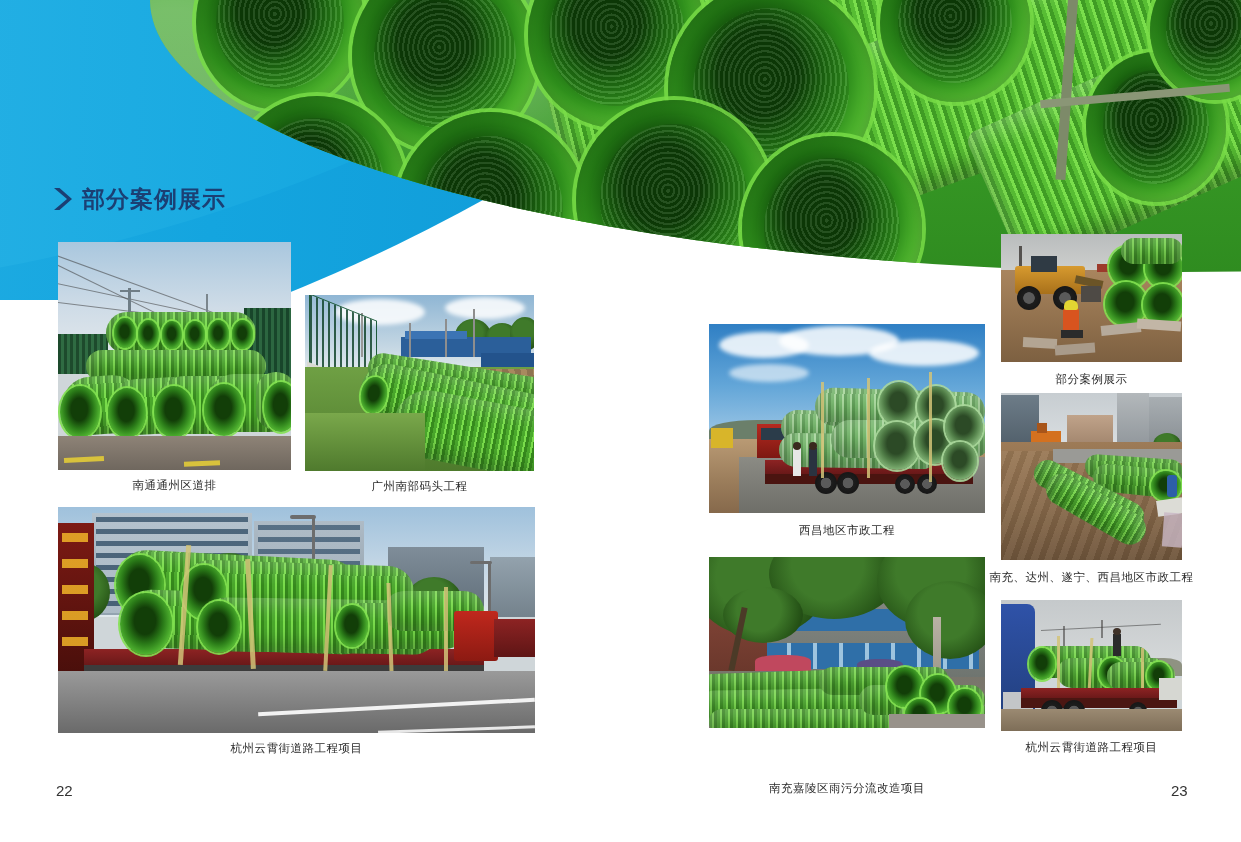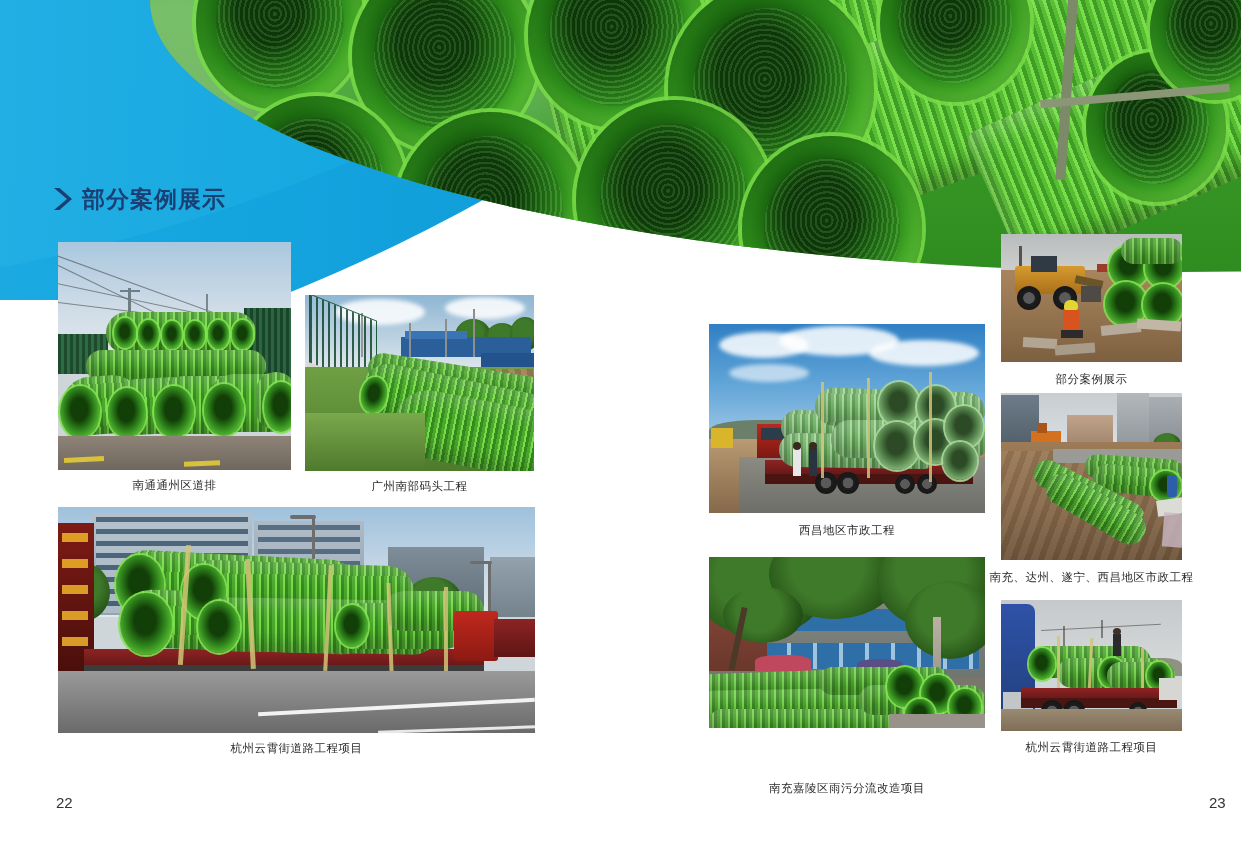--- a/index.html
+++ b/index.html
@@ -264,24 +264,23 @@
     background: repeating-linear-gradient(90deg,
       rgba(20,70,45,.85) 0 2px, rgba(255,255,255,.08) 2px 6px);
     border: 1px solid #1d5b3a;
   }
 
   
   .page-number {
     position: absolute;
     font-size: 15px;
     color: #333333;
-    margin-top: 12px;
   }
   #page-num-left  { left: 56px;  top: 782px; }
-  #page-num-right { left: 1209px; top: 782px; }
+  #page-num-right { left: 1171px; top: 782px; }
 </style>
 </head>
 <body>
 
 <div id="spread">
 
   <div class="header-banner">
 
     <div class="header-rim"></div>
 

